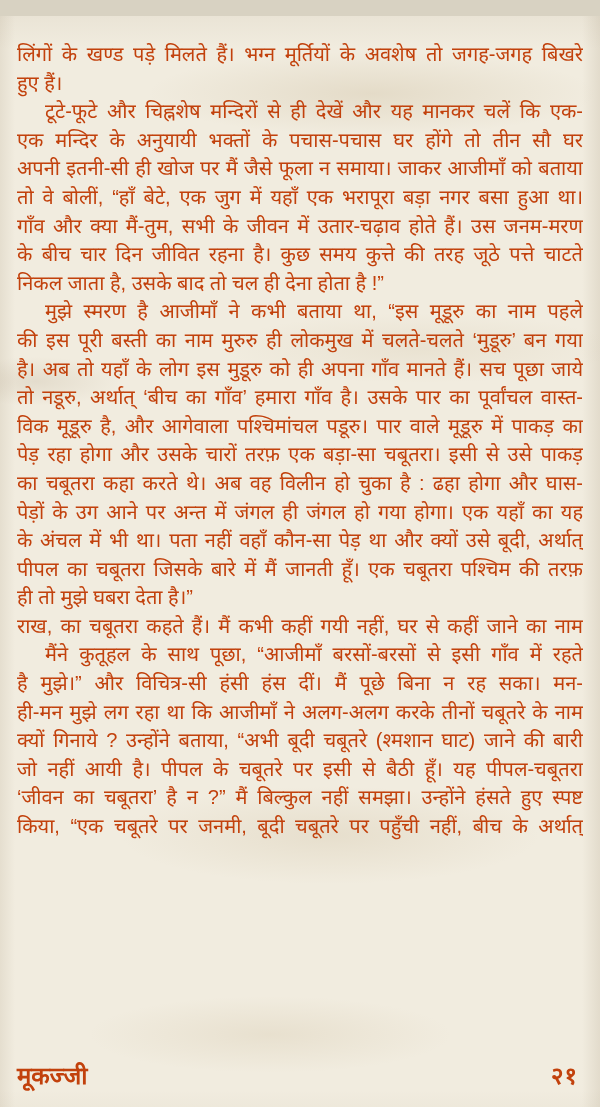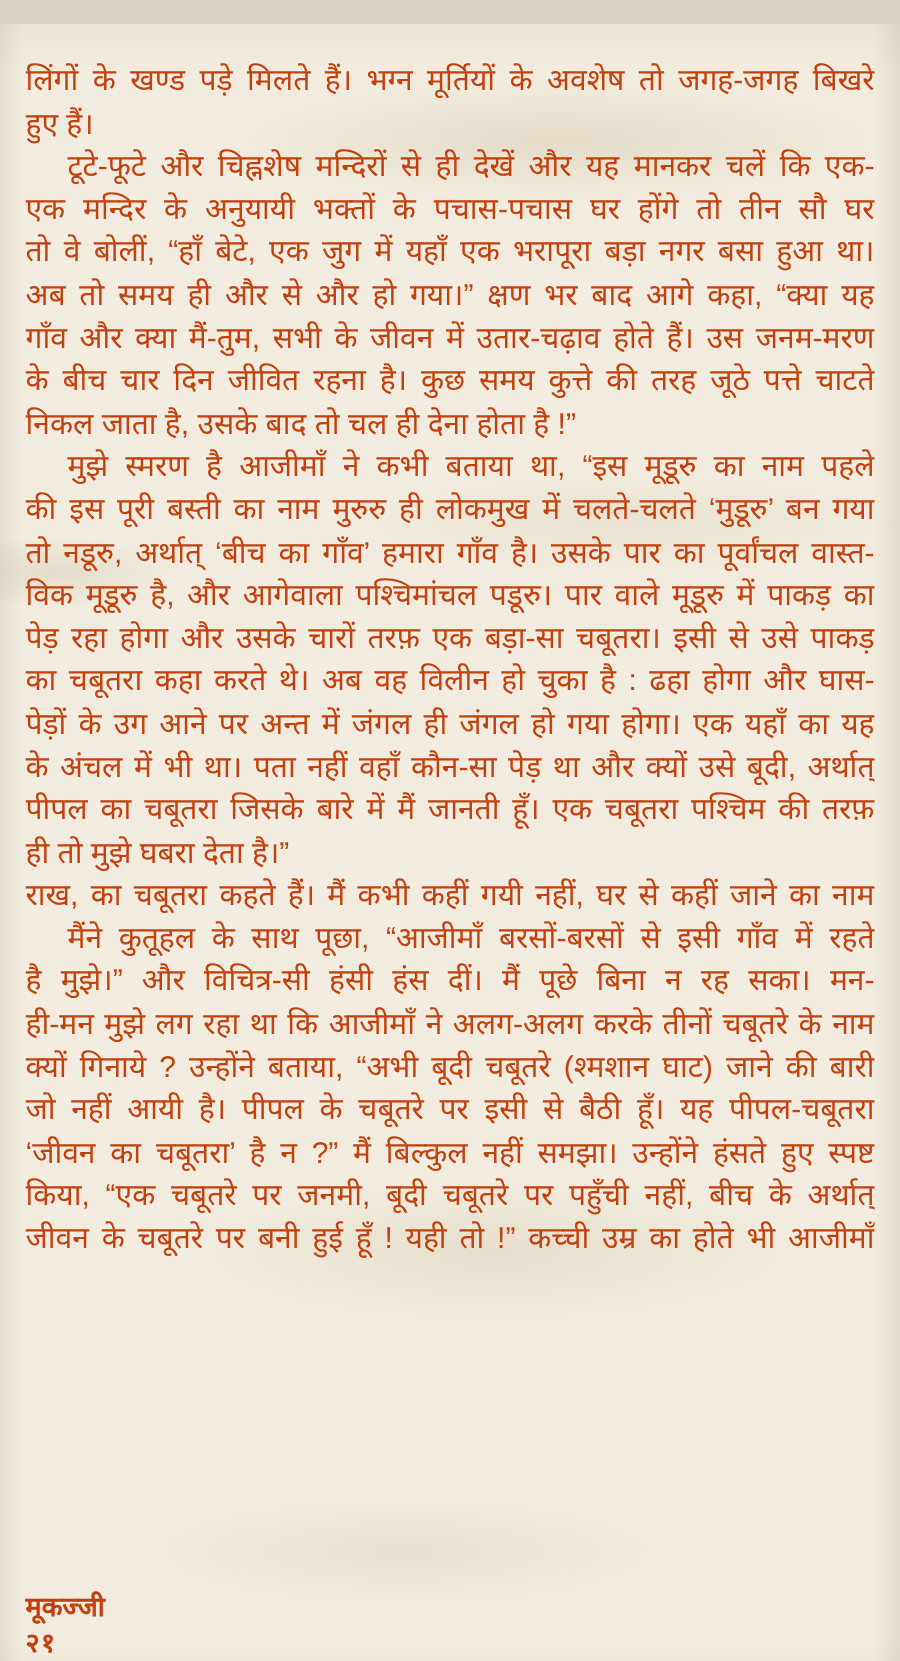--- a/index.html
+++ b/index.html
@@ -54,22 +54,21 @@
     text-indent: 28px;
   }
   .footer {
     position: absolute;
     left: 17px;
     right: 22px;
     top: 1042px;
     display: flex;
     justify-content: space-between;
     align-items: baseline;
-    font-size: 18px;
-    flex-direction: column;
+    font-size: 24px;
   }
   .footer .running-title {
     font-weight: bold;
   }
   .footer .page-number {
     font-weight: bold;
     letter-spacing: 1px;
   }
 </style>
 </head>
@@ -77,47 +76,47 @@
 
 <div class="page">
   <div class="text-body">
       <div>
         <div class="line">लिंगों के खण्ड पड़े मिलते हैं। भग्न मूर्तियों के अवशेष तो जगह-जगह बिखरे</div>
         <div class="line flush-left">हुए हैं।</div>
       </div>
       <div>
         <div class="line indent">टूटे-फूटे और चिह्नशेष मन्दिरों से ही देखें और यह मानकर चलें कि एक-</div>
         <div class="line">एक मन्दिर के अनुयायी भक्तों के पचास-पचास घर होंगे तो तीन सौ घर</div>
+        <div class="line">अपनी इतनी-सी ही खोज पर मैं जैसे फूला न समाया। जाकर आजीमाँ को बताया</div>
         <div class="line">तो वे बोलीं, “हाँ बेटे, एक जुग में यहाँ एक भरापूरा बड़ा नगर  बसा  हुआ था।</div>
-        <div class="line">अब तो समय ही और से और हो गया।” क्षण भर बाद आगे कहा, “क्या यह</div>
         <div class="line">गाँव और क्या मैं-तुम, सभी के जीवन में उतार-चढ़ाव होते हैं। उस जनम-मरण</div>
         <div class="line">के बीच चार दिन जीवित रहना है। कुछ समय कुत्ते की तरह जूठे पत्ते चाटते</div>
         <div class="line flush-left">निकल जाता है, उसके बाद तो चल ही देना होता है !”</div>
       </div>
       <div>
         <div class="line indent">मुझे स्मरण है आजीमाँ ने कभी बताया था, “इस मूडूरु का नाम पहले</div>
         <div class="line">की इस पूरी बस्ती का नाम मुरुरु ही लोकमुख में चलते-चलते ‘मुडूरु’ बन गया</div>
+        <div class="line">है। अब तो यहाँ के लोग इस मुडूरु को ही अपना गाँव मानते हैं। सच पूछा जाये</div>
         <div class="line">तो नडूरु, अर्थात् ‘बीच का गाँव’ हमारा गाँव है। उसके पार का पूर्वांचल वास्त-</div>
         <div class="line">विक मूडूरु है, और आगेवाला पश्चिमांचल पडूरु। पार वाले मूडूरु में पाकड़ का</div>
         <div class="line">पेड़ रहा होगा और उसके चारों तरफ़ एक बड़ा-सा चबूतरा। इसी से उसे पाकड़</div>
         <div class="line">का चबूतरा कहा करते थे। अब वह विलीन हो चुका है : ढहा होगा और घास-</div>
         <div class="line">पेड़ों के उग आने पर अन्त में जंगल ही जंगल हो गया होगा। एक यहाँ का यह</div>
         <div class="line">के अंचल में भी था। पता नहीं वहाँ कौन-सा पेड़ था और क्यों उसे बूदी, अर्थात्</div>
         <div class="line">पीपल का चबूतरा जिसके बारे में मैं जानती हूँ। एक चबूतरा पश्चिम की तरफ़</div>
         <div class="line flush-left">ही तो मुझे घबरा देता है।”</div>
         <div class="line">राख, का चबूतरा कहते हैं। मैं कभी कहीं गयी नहीं, घर से कहीं जाने का नाम</div>
       </div>
       <div>
         <div class="line indent">मैंने कुतूहल के साथ पूछा, “आजीमाँ बरसों-बरसों से इसी गाँव में रहते</div>
         <div class="line">है मुझे।” और विचित्र-सी हंसी हंस दीं। मैं पूछे बिना न रह सका। मन-</div>
         <div class="line">ही-मन मुझे लग रहा था कि आजीमाँ ने अलग-अलग करके तीनों चबूतरे के नाम</div>
         <div class="line">क्यों गिनाये ? उन्होंने बताया, “अभी बूदी चबूतरे (श्मशान घाट) जाने की बारी</div>
         <div class="line">जो नहीं आयी है। पीपल के चबूतरे पर इसी से बैठी हूँ। यह पीपल-चबूतरा</div>
         <div class="line">‘जीवन का चबूतरा’ है न ?” मैं बिल्कुल नहीं समझा। उन्होंने हंसते हुए स्पष्ट</div>
         <div class="line">किया, “एक चबूतरे पर जनमी, बूदी चबूतरे पर पहुँची नहीं, बीच के अर्थात्</div>
-        <div class="line">जीवन के चबूतरे पर बनी हुई हूँ ! यही तो !” कच्ची उम्र का होते भी आजीमाँ</div>
       </div>
     </div>
   <div class="footer">
     <span class="running-title">मूकज्जी</span>
     <span class="page-number">२१</span>
   </div>
 </div>
 
 </body></html>

